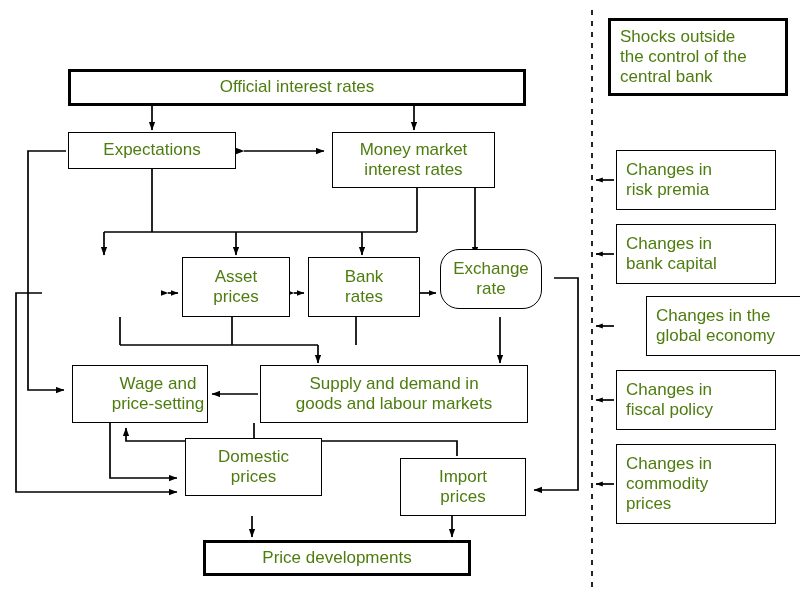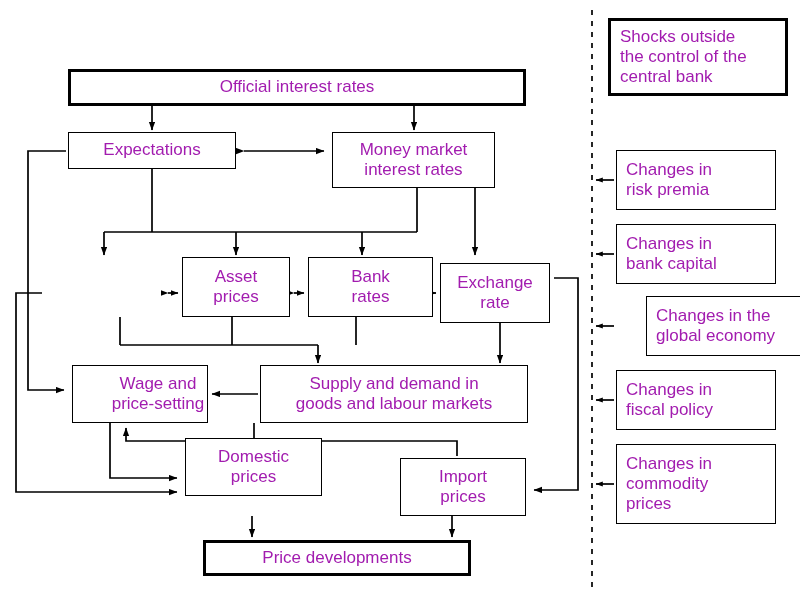--- a/index.html
+++ b/index.html
@@ -23,21 +23,21 @@
   }
   .node {
     position: absolute;
     box-sizing: border-box;
     background: #ffffff;
     border: 1.6px solid #000000;
     display: flex;
     align-items: center;
     justify-content: center;
     text-align: center;
-    color: #a21caf;
+    color: #4d7c0f;
     font-size: 17px;
     line-height: 1.18;
     z-index: 3;
   }
   .node.thick {
     border-width: 3.4px;
   }
   .node.left-align {
     justify-content: flex-start;
     text-align: left;
@@ -138,26 +138,26 @@
     <span>Money market
 interest rates</span>
   </div>
 
 
   <div class="node" style="left:182px; top:257px; width:108px; height:60px;">
     <span>Asset
 prices</span>
   </div>
 
-  <div class="node" style="left:308px; top:257px; width:125px; height:60px;">
+  <div class="node" style="left:308px; top:257px; width:112px; height:60px;">
     <span>Bank
 rates</span>
   </div>
 
-  <div class="node" style="left:440px; top:263px; width:110px; height:60px;">
+  <div class="node" style="left:440px; top:249px; width:102px; height:60px;border-radius:19px;">
     <span>Exchange
 rate</span>
   </div>
 
   <div class="node" style="left:72px; top:365px; width:136px; height:58px;padding-left:36px;">
     <span>Wage and
 price-setting</span>
   </div>
 
   <div class="node" style="left:260px; top:365px; width:268px; height:58px;">

